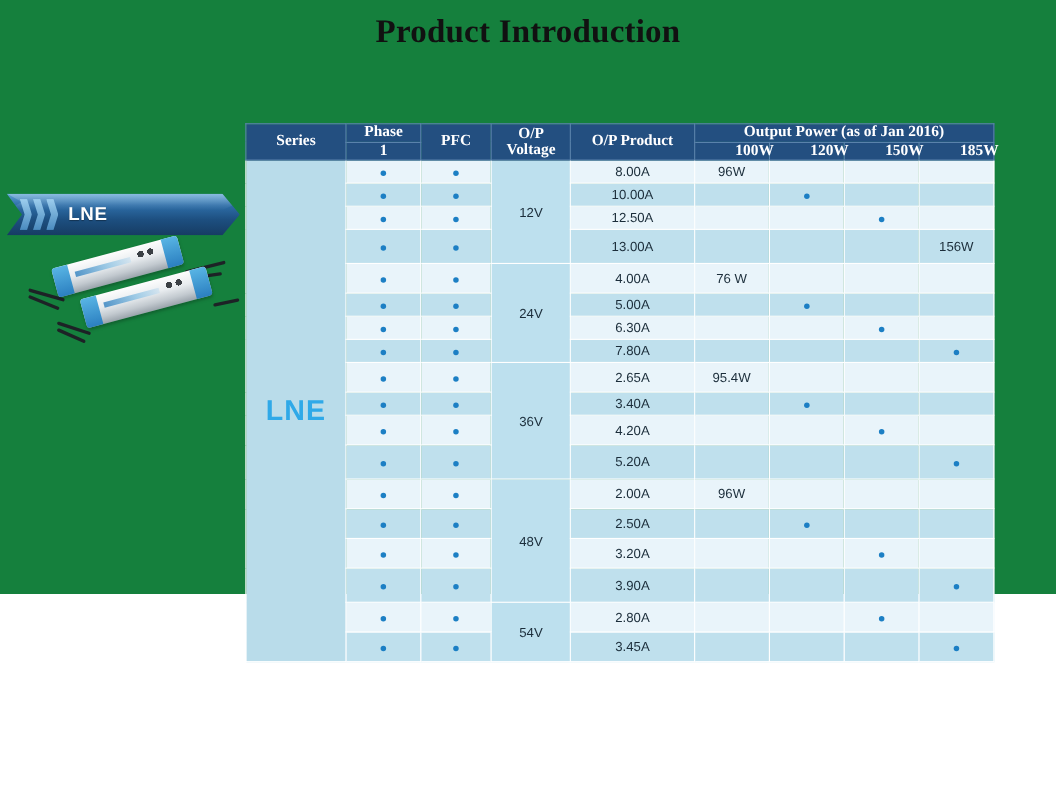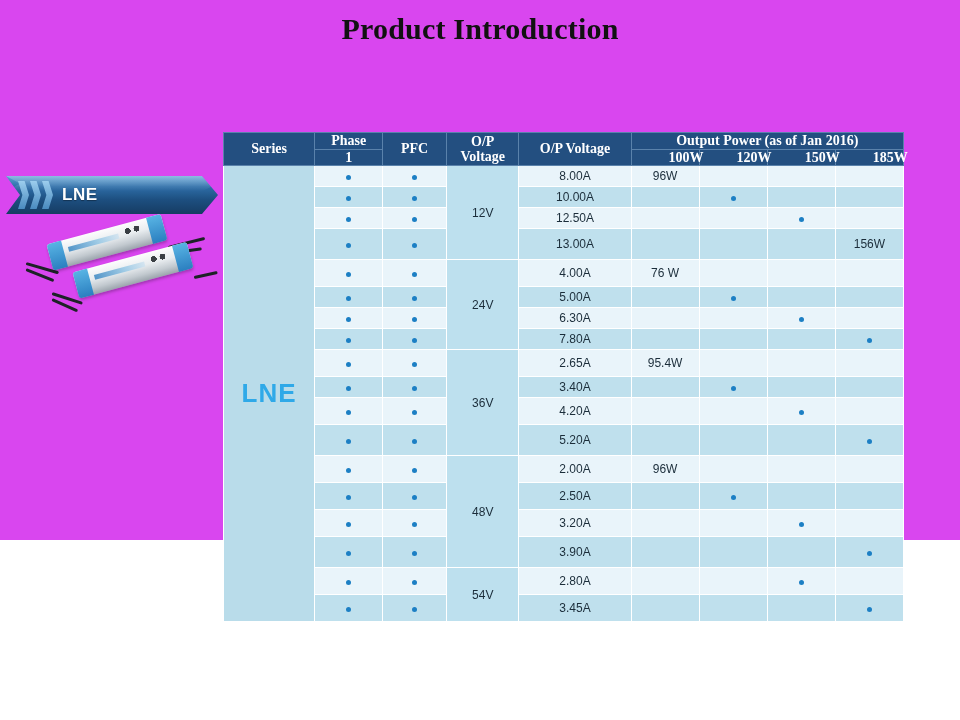--- a/index.html
+++ b/index.html
@@ -5,21 +5,21 @@
   html, body {
     margin: 0; padding: 0;
     width: 960px; height: 720px;
     background: #ffffff;
     font-family: "Liberation Sans", sans-serif;
     overflow: hidden;
   }
   #stage {
     position: relative;
     width: 960px; height: 540px;
-    background: #d946ef;
+    background: #15803d;
   }
 
   
   #page-title {
     position: absolute;
     left: 0; top: 12px;
     width: 960px;
     text-align: center;
     font-family: "Liberation Serif", serif;
     font-weight: bold;
@@ -106,21 +106,21 @@
     background: #1d2226;
     border-radius: 2px;
     transform-origin: left center;
   }
   .psu1 { left: 28px; top: 16px; transform: rotate(-15deg); }
   .psu2 { left: 54px; top: 44px; transform: rotate(-15deg); }
 
   
   #spec-table {
     position: absolute;
-    left: 223px; top: 132px;
+    left: 223px; top: 112px;
     width: 681px;
     border-collapse: collapse;
     font-size: 12px;
     color: #1b2d3a;
     table-layout: fixed;
   }
   #spec-table th, #spec-table td {
     border: 1px solid #ffffff;
     padding: 0;
     text-align: center;
@@ -236,21 +236,21 @@
         <col class="c-pw">
         <col class="c-pw">
         <col class="c-pw">
     </colgroup>
     <thead>
       <tr>
         <th class="h-series" rowspan="2">Series</th>
         <th class="h-phase">Phase</th>
         <th class="h-pfc" rowspan="2">PFC</th>
         <th class="h-volt" rowspan="2">O/P<br>Voltage</th>
-        <th class="h-curr" rowspan="2">O/P Voltage</th>
+        <th class="h-curr" rowspan="2">O/P Product</th>
         <th class="h-power" colspan="4">Output Power (as of Jan 2016)</th>
       </tr>
       <tr>
         <th class="h-one">1</th>
         <th class="h-pw">100W</th>
         <th class="h-pw">120W</th>
         <th class="h-pw">150W</th>
         <th class="h-pw">185W</th>
       </tr>
     </thead>

